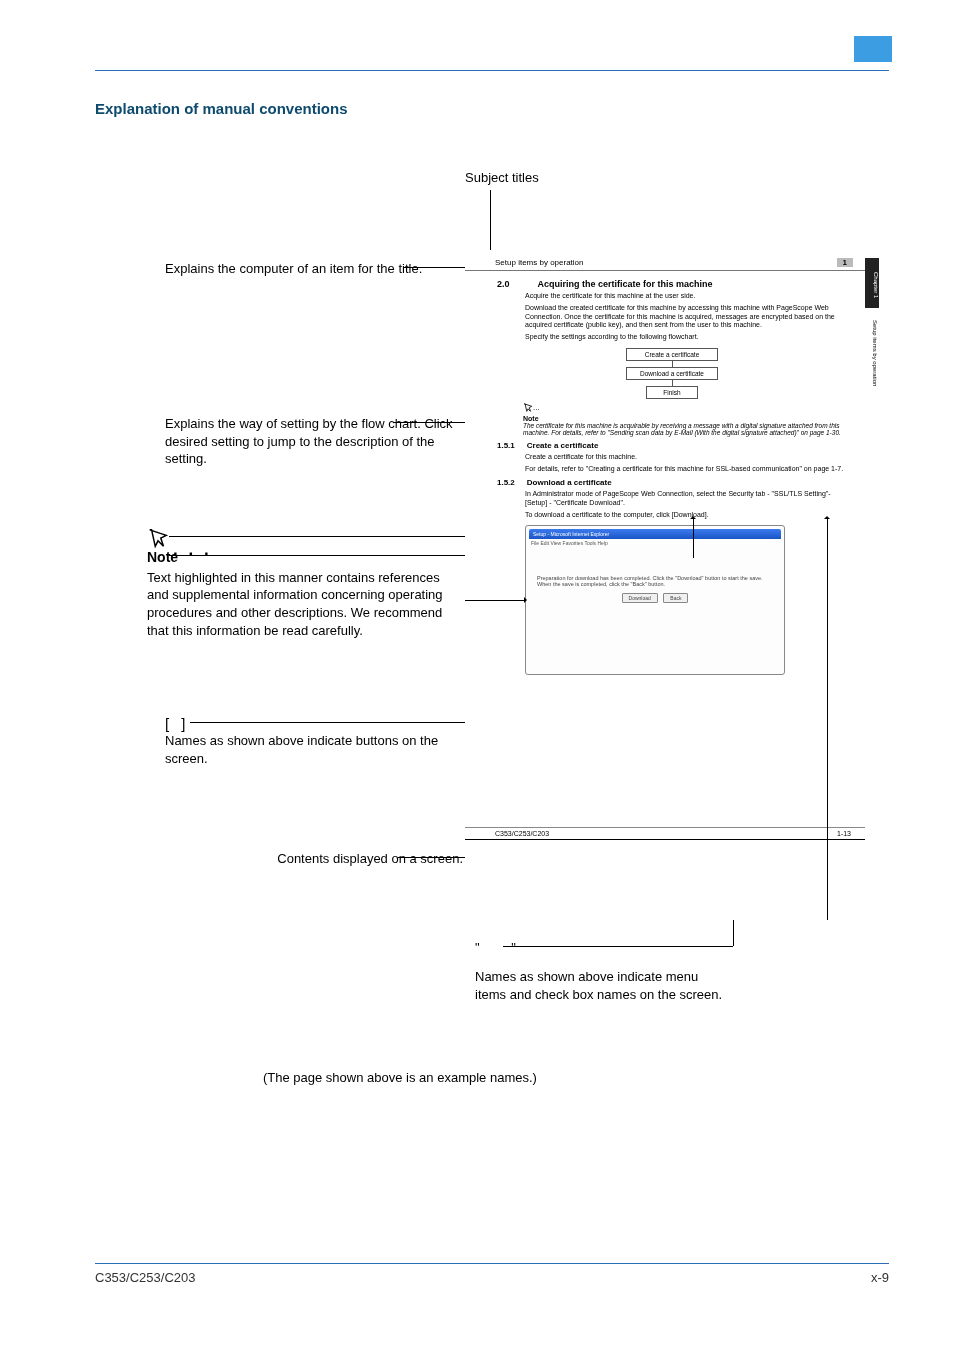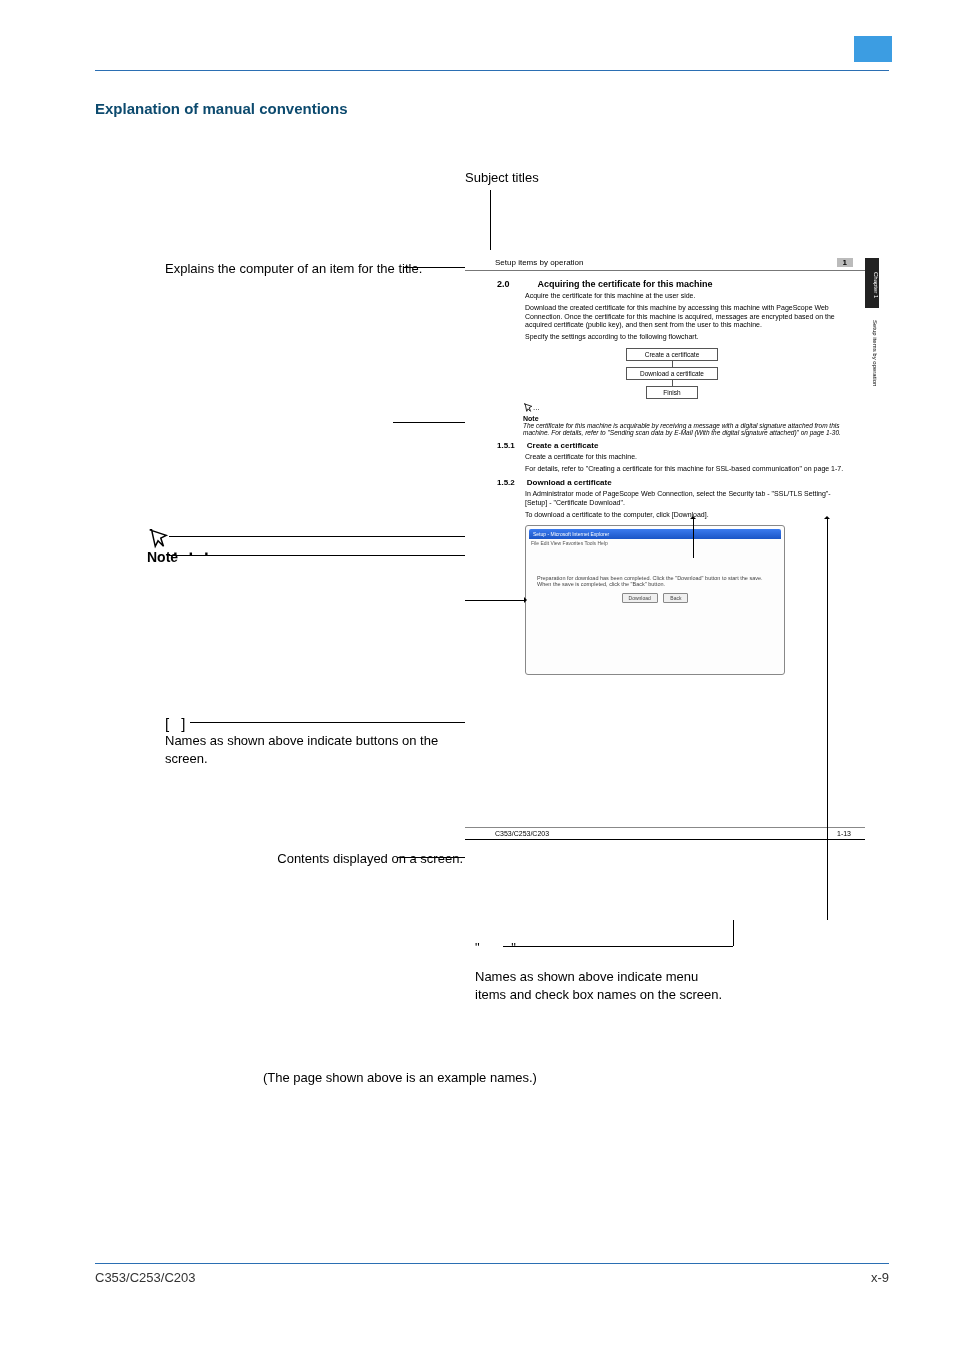--- a/index.html
+++ b/index.html
@@ -255,31 +255,33 @@
 
 <div class="main-area">
 
   <div class="subject-titles">Subject titles</div>
   <div class="st-line-v"></div>
 
   <div class="callout c1">Explains the computer of an item for  the title.</div>
   <div class="conn conn-h1"></div>
   <div class="arr-c1"></div>
 
+  <div class="callout c2">Explains the way of setting by the flow chart. Click desired setting to jump to the description of the setting.</div>
   <div class="conn conn-h2a"></div>
   <div class="arr-c2"></div>
 
   <svg class="note-icon" viewBox="0 0 24 24">
       <path fill="none" stroke="#000" stroke-width="1.6" d="M3 2l18 6-6 3 3 9-6-6-3 6-4-18z"></path>
     </svg>
   <div class="note-dots">. . .</div>
   <div class="conn conn-h3"></div>
   <div class="note-rule"></div>
   <div class="callout note-block">
     <div class="note-title">Note</div>
+    <div>Text highlighted in this manner contains references and supplemental information concerning operating procedures and other descriptions. We recommend that this information be read carefully.</div>
   </div>
 
   <div class="brackets">[  ]</div>
   <div class="conn conn-h4"></div>
   <div class="callout c4">Names as shown above indicate buttons on the screen.</div>
 
   <div class="callout c5">Contents displayed on a screen.</div>
   <div class="conn conn-h5"></div>
 
   <div class="sample-page">

